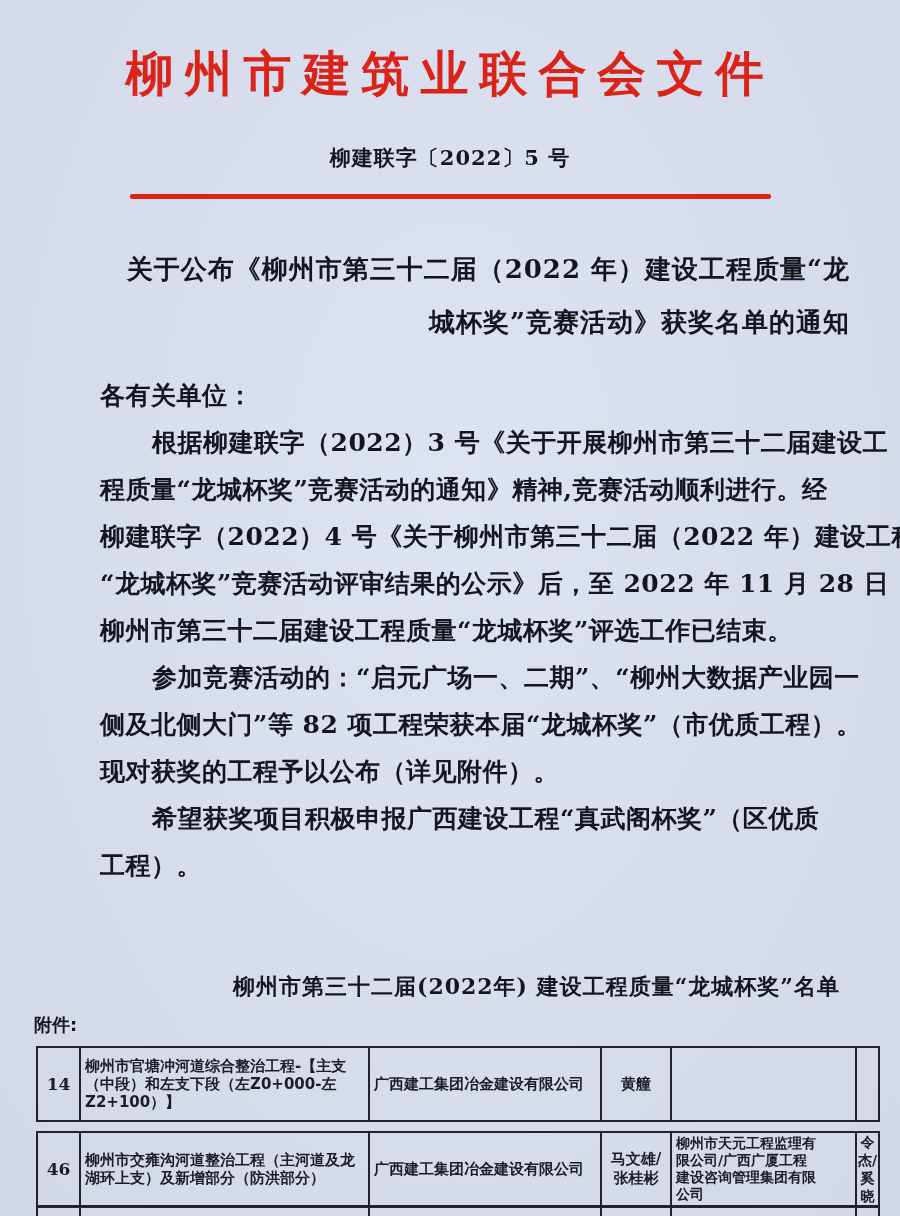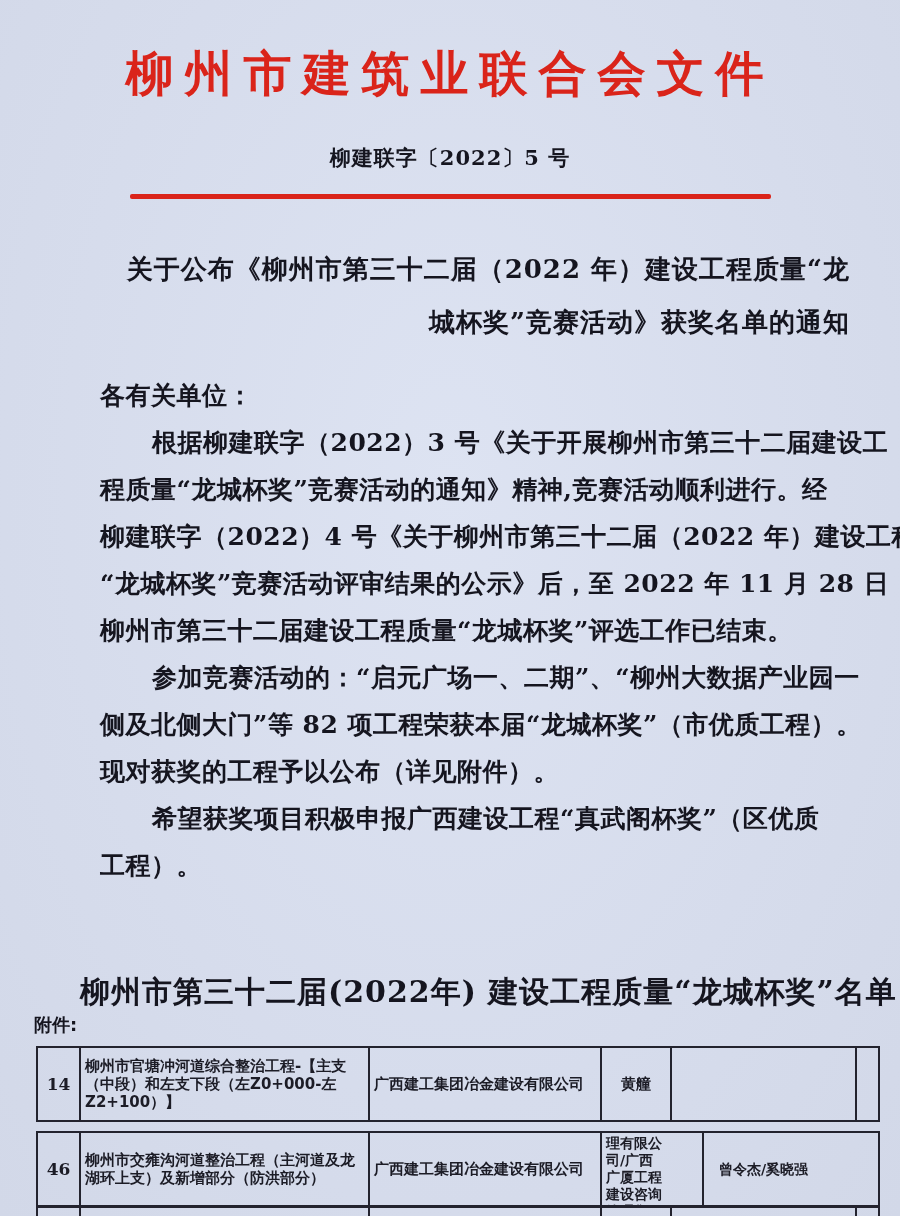--- a/index.html
+++ b/index.html
@@ -56,22 +56,22 @@
     letter-spacing:0.5px;
   }
   .body-line.indent{padding-left:52px;}
   .attach-label{
     position:absolute;top:1013px;left:34px;
     font-size:18px;font-weight:bold;
     font-family:"DejaVu Sans","Liberation Sans",sans-serif;
   }
   .attach-title{
     position:absolute;top:972px;left:80px;right:60px;
-    text-align:left;
-    font-size:30px;font-weight:bold;
+    text-align:right;
+    font-size:22px;font-weight:bold;
     letter-spacing:1px;
     white-space:nowrap;
   }
   .awards-table{
     position:absolute;top:1046px;left:36px;width:844px;
   }
   .tbl-row{
     box-sizing:border-box;
     height:76px;
     margin-bottom:9px;
@@ -156,20 +156,21 @@
         <div class="cell c-builder">广西建工集团冶金建设有限公司</div>
         <div class="cell c-manager">黄艟</div>
         <div class="cell c-supervisor"></div>
         <div class="cell c-chief"></div>
       </div>
 
       <div class="tbl-row">
         <div class="cell c-no">46</div>
         <div class="cell c-project">柳州市交雍沟河道整治工程（主河道及龙湖环上支）及新增部分（防洪部分）</div>
         <div class="cell c-builder">广西建工集团冶金建设有限公司</div>
+        <div class="cell c-manager">马文雄/张桂彬</div>
         <div class="cell c-supervisor">柳州市天元工程监理有限公司/广西广厦工程建设咨询管理集团有限公司</div>
         <div class="cell c-chief">曾令杰/奚晓强</div>
       </div>
     </div>
 
   <div class="awards-table" style="top:1211px">
     <div class="tbl-row partial">
       <div class="cell c-no"></div>
       <div class="cell c-project"></div>
       <div class="cell c-builder"></div>

